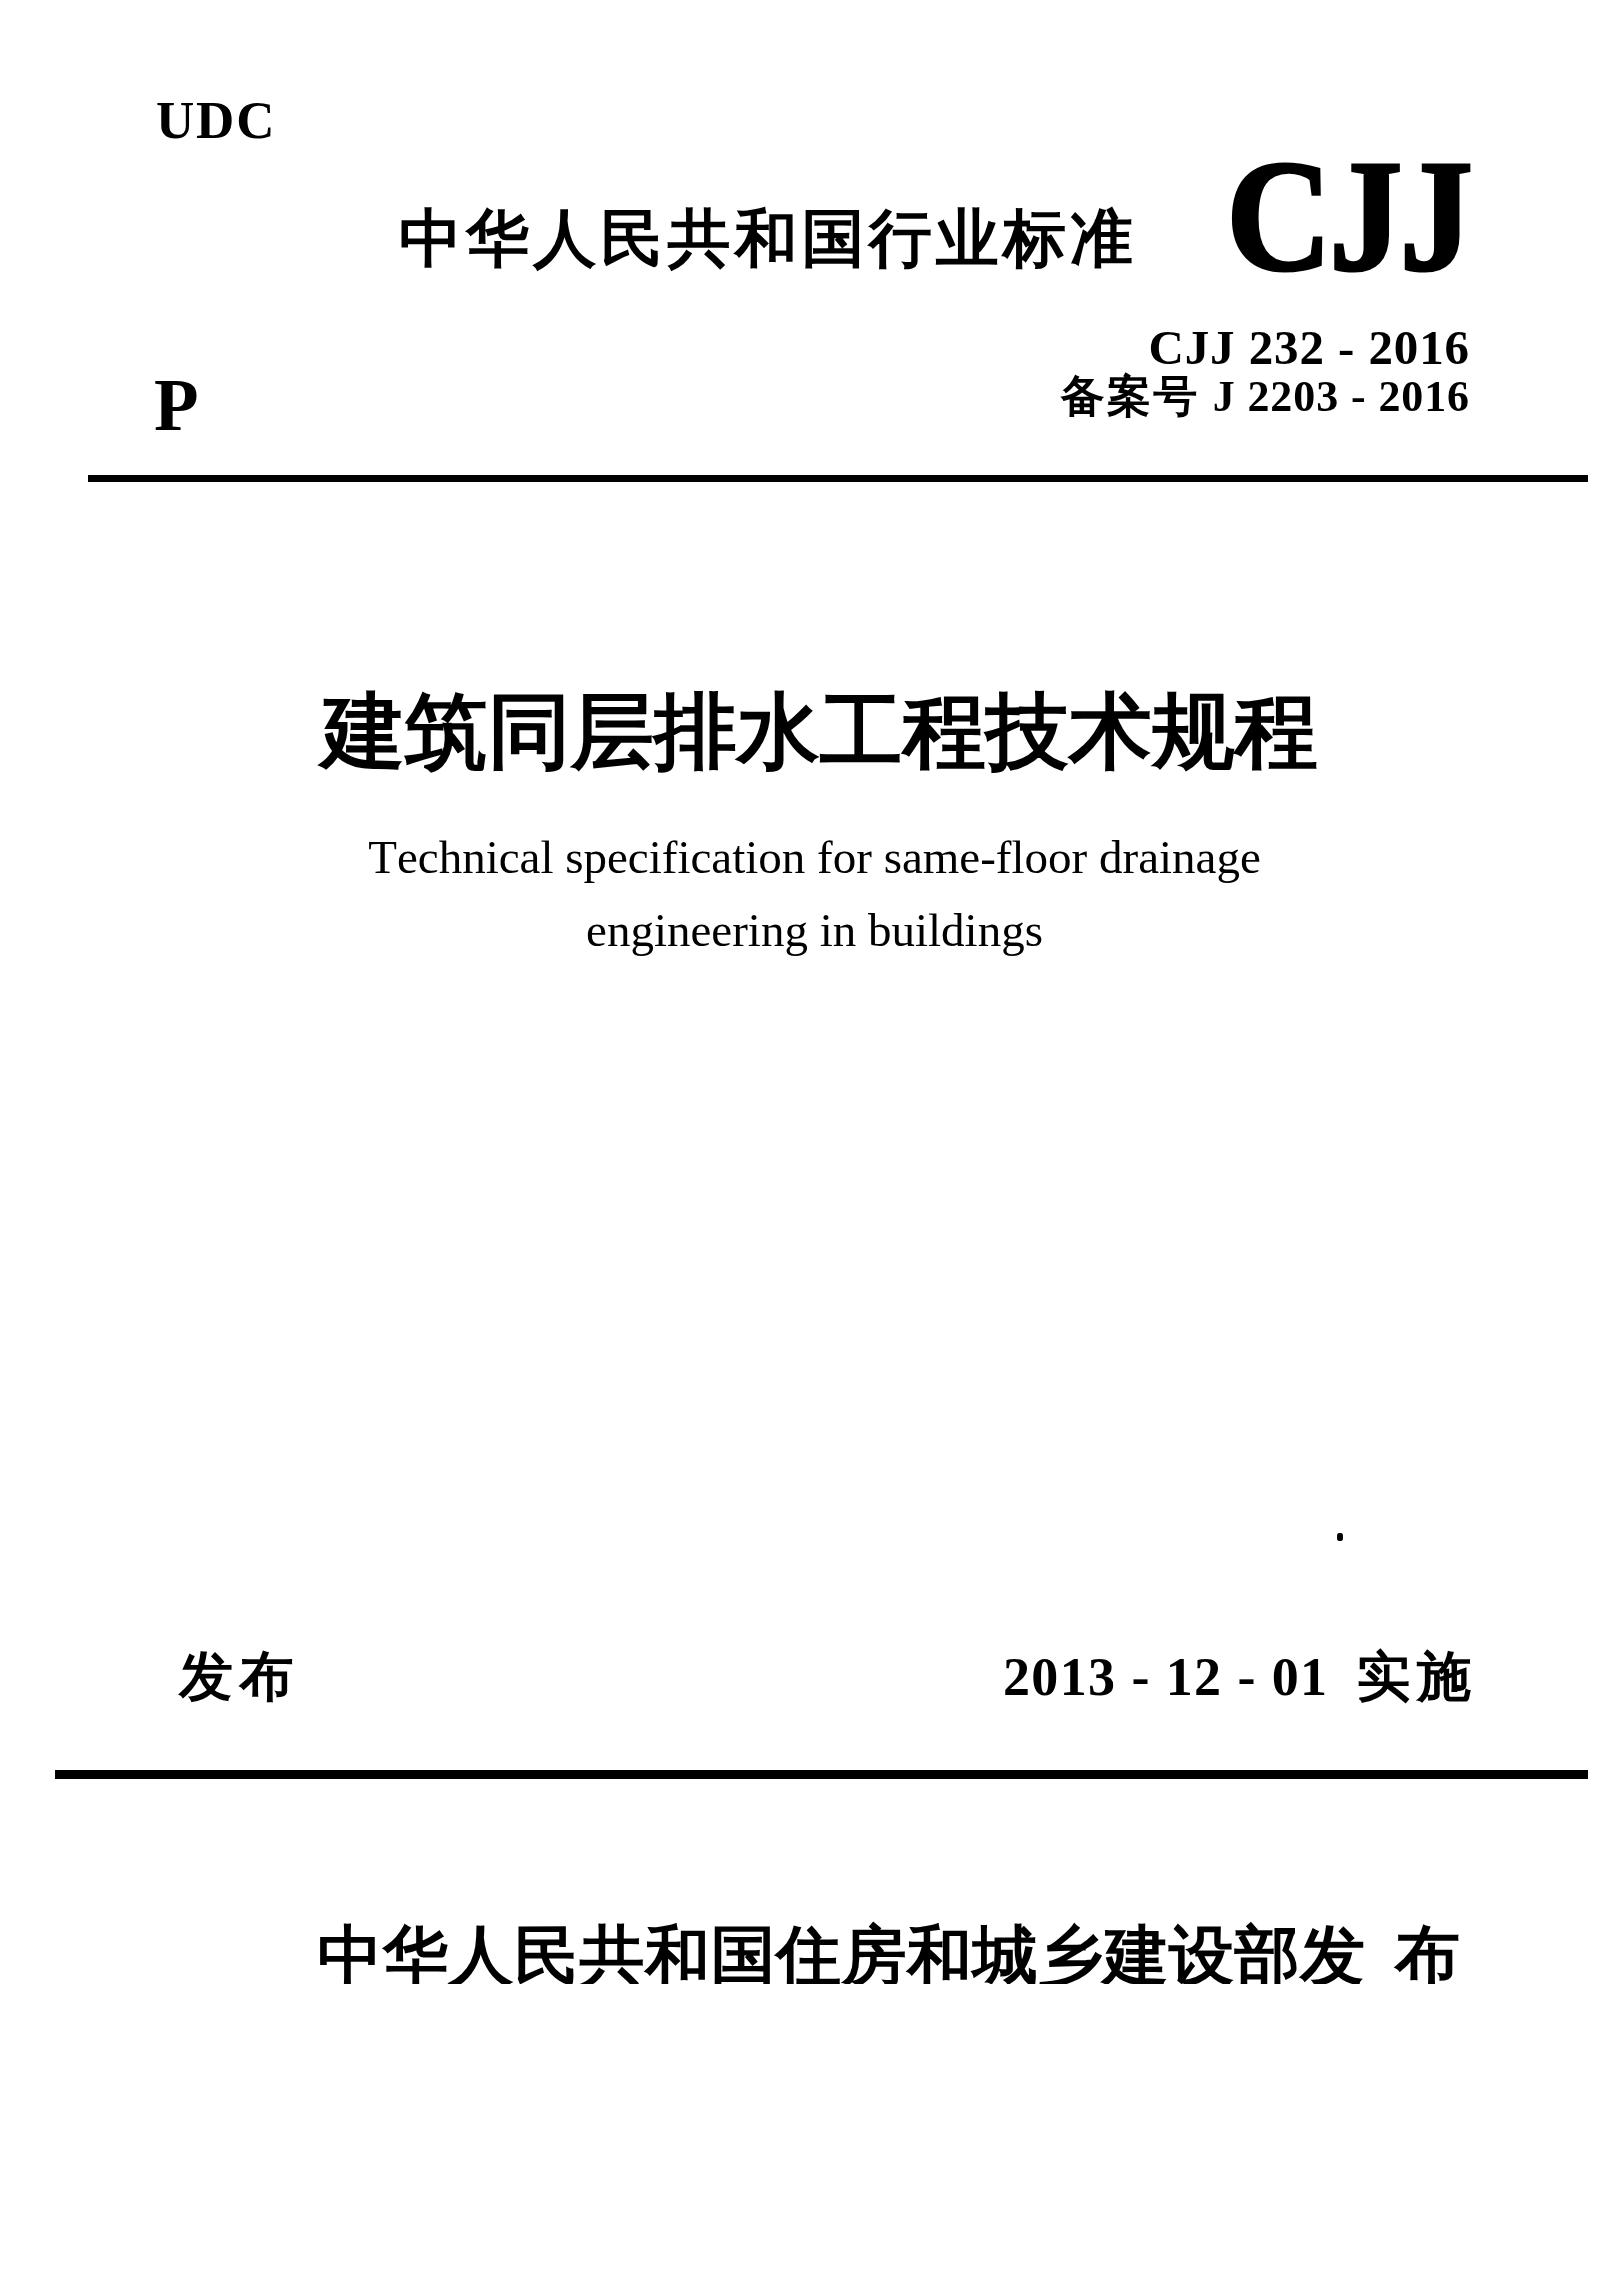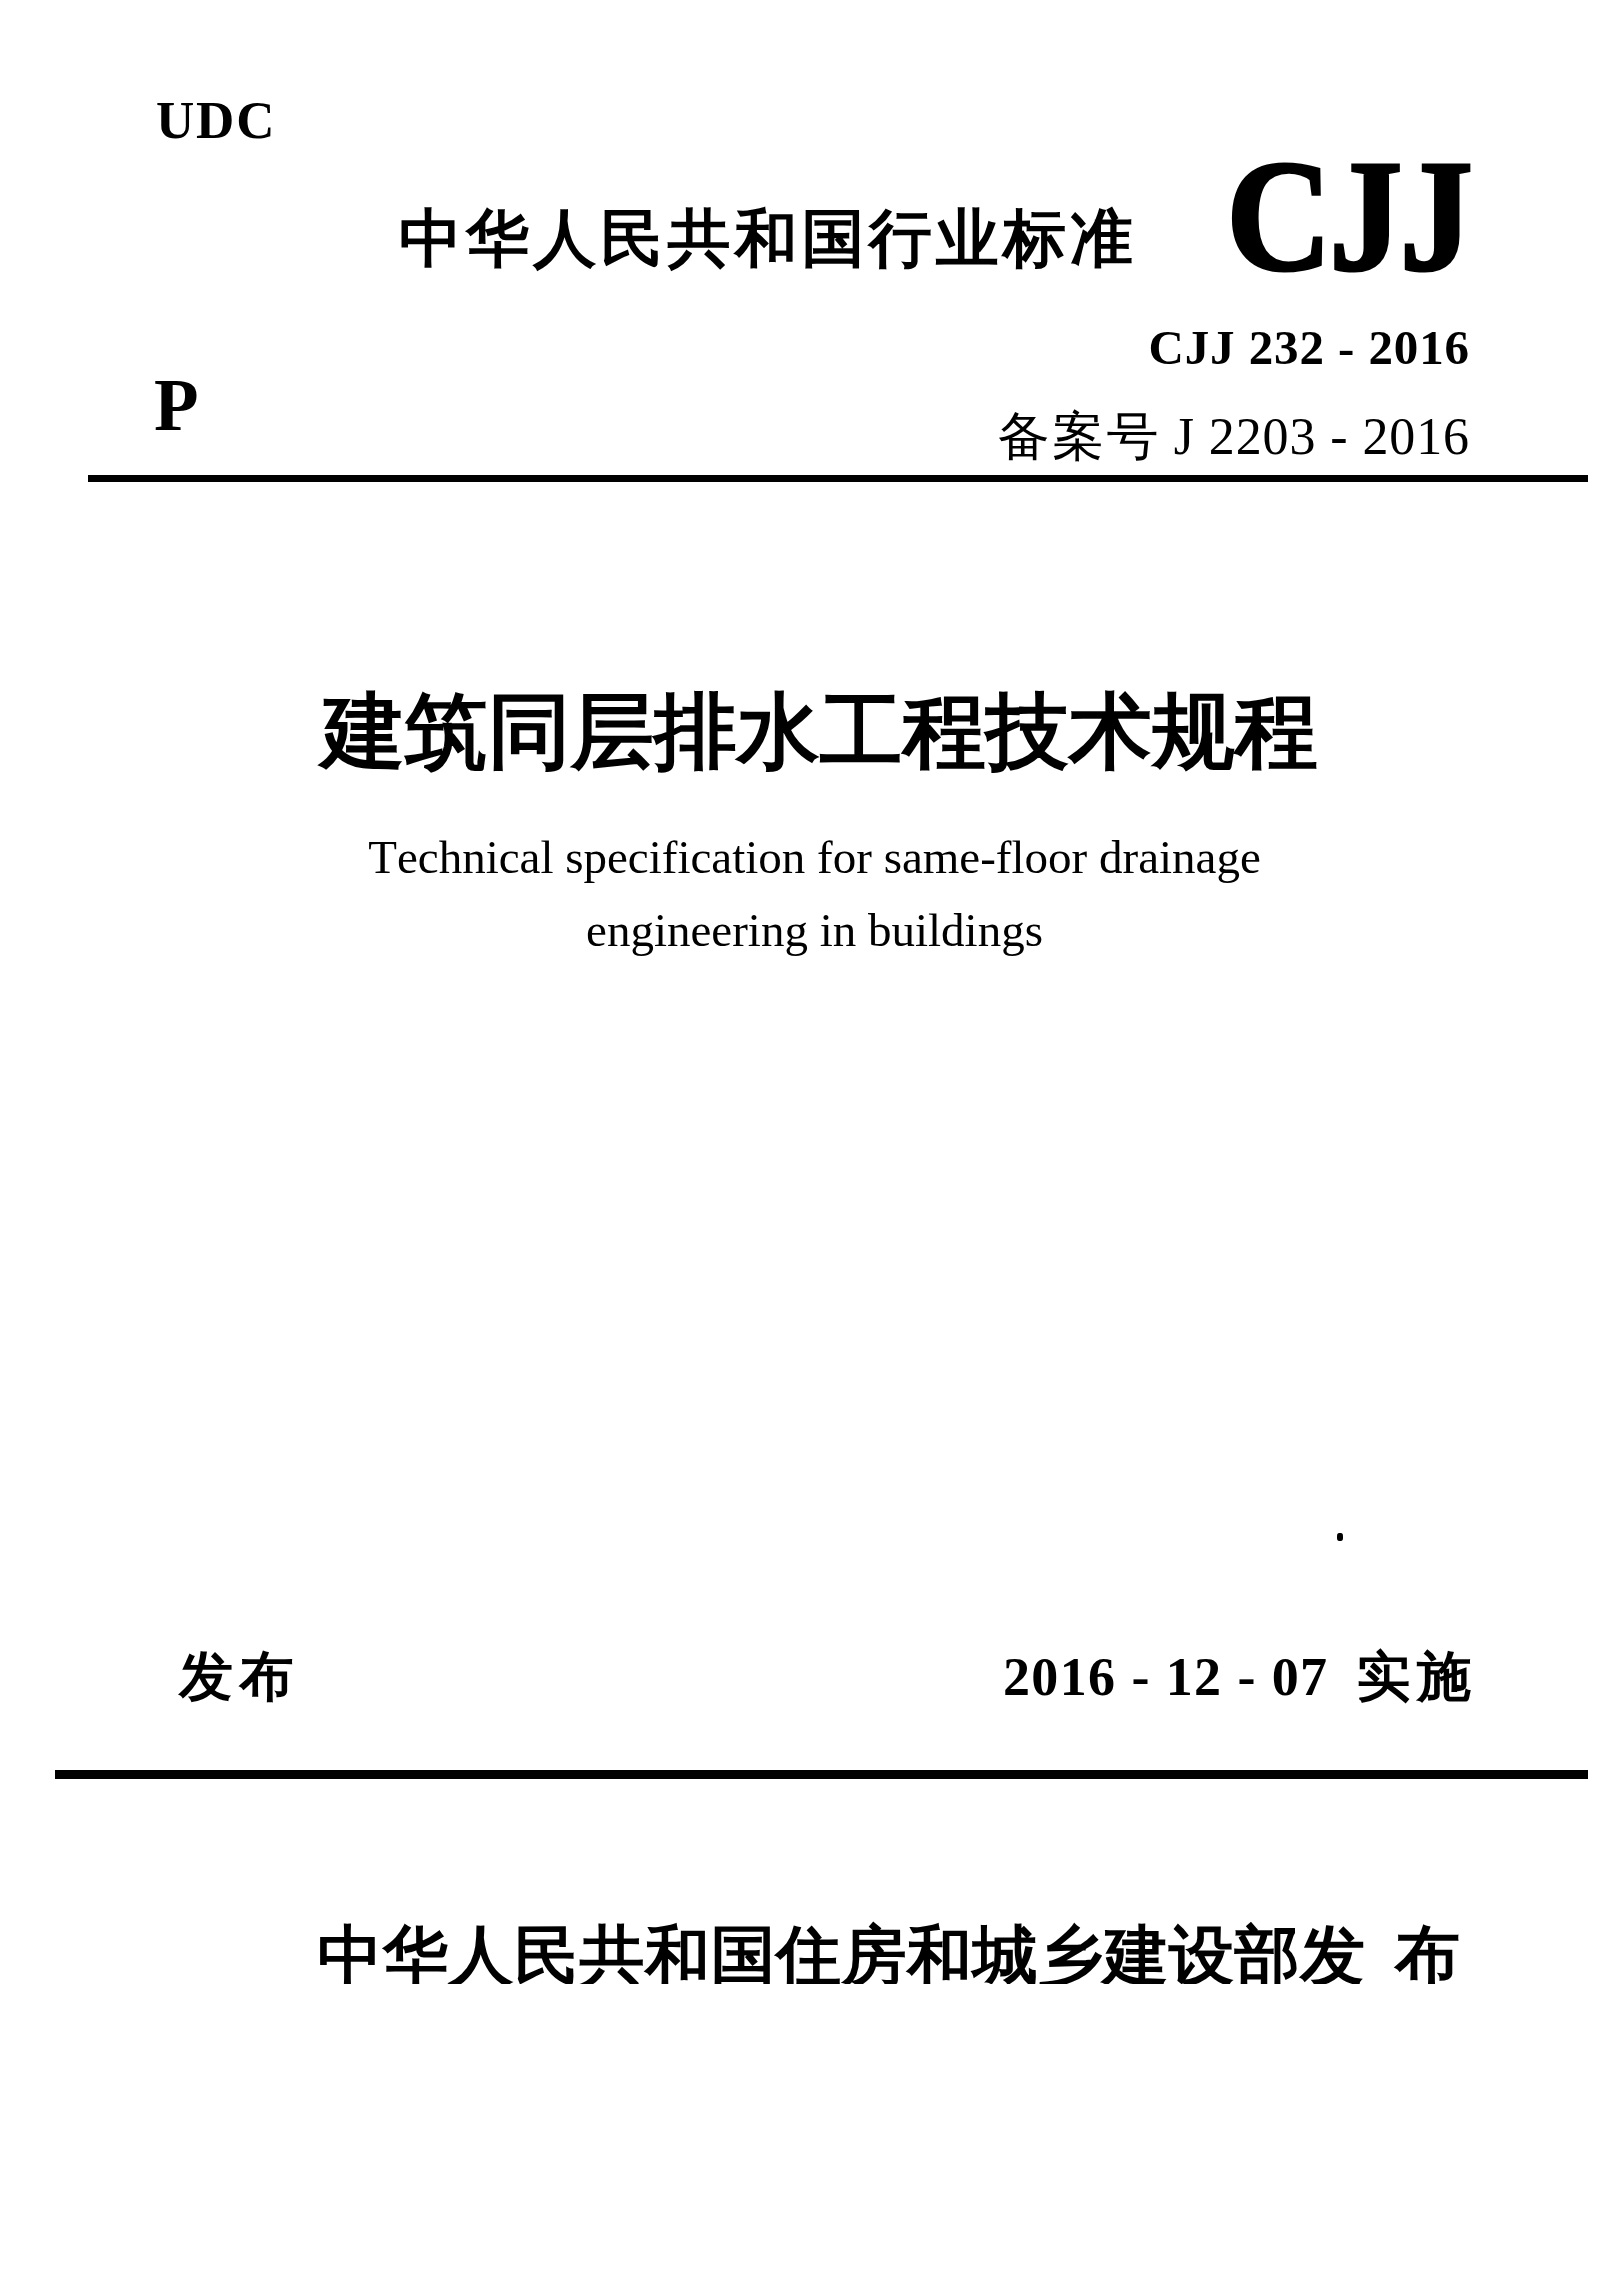--- a/index.html
+++ b/index.html
@@ -67,24 +67,24 @@
     font-size: 49px;
     line-height: 1;
     letter-spacing: 0.9px;
     white-space: nowrap;
     margin-left: 43px;
   }
 
   .record-number {
     position: absolute;
     right: 151px;
-    top: 408px;
-    font-size: 52px;
+    top: 372px;
+    font-size: 44px;
     line-height: 1.1;
-    font-weight: normal;
+    font-weight: bold;
     white-space: nowrap;
   }
   .record-number .prefix {
     font-family: "Liberation Sans", sans-serif;
     letter-spacing: 2.3px;
   }
   .record-number .code {
     font-family: "Liberation Serif", serif;
     letter-spacing: 0.9px;
     margin-left: 13px;
@@ -228,21 +228,21 @@
     <div>engineering in buildings</div>
   </div>
 
   <div class="artifact"></div>
 
   <div class="dates-row">
     <div class="date-group">
       <span class="date-label">发布</span>
     </div>
     <div class="date-group">
-      <span class="date-value">2016 - 12 - 07</span>
+      <span class="date-value">2013 - 12 - 01</span>
       <span class="date-label">实施</span>
     </div>
   </div>
 
   <div class="rule-bottom"></div>
 
   <div class="publisher-row">
     <span class="publisher-name">中华人民共和国住房和城乡建设部</span>
     <span class="publisher-action">发布</span>
   </div>

